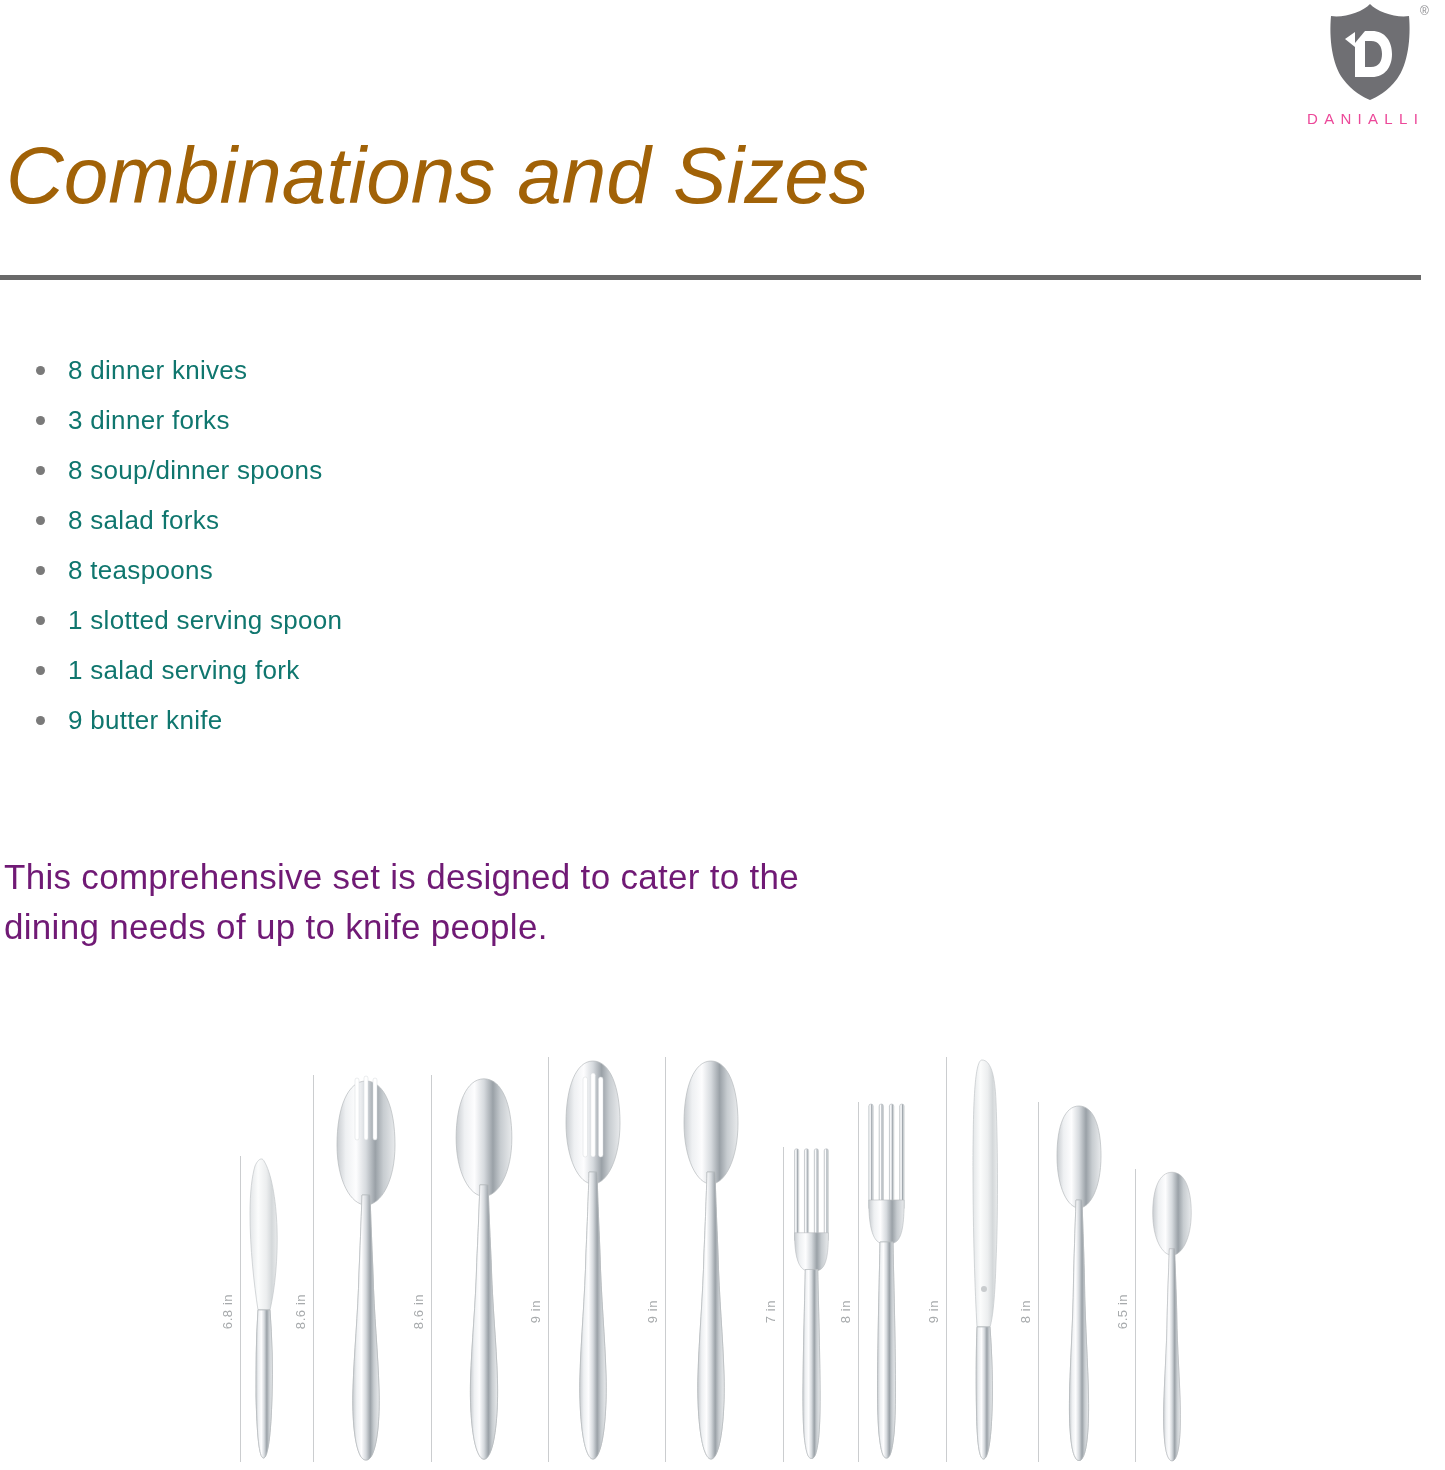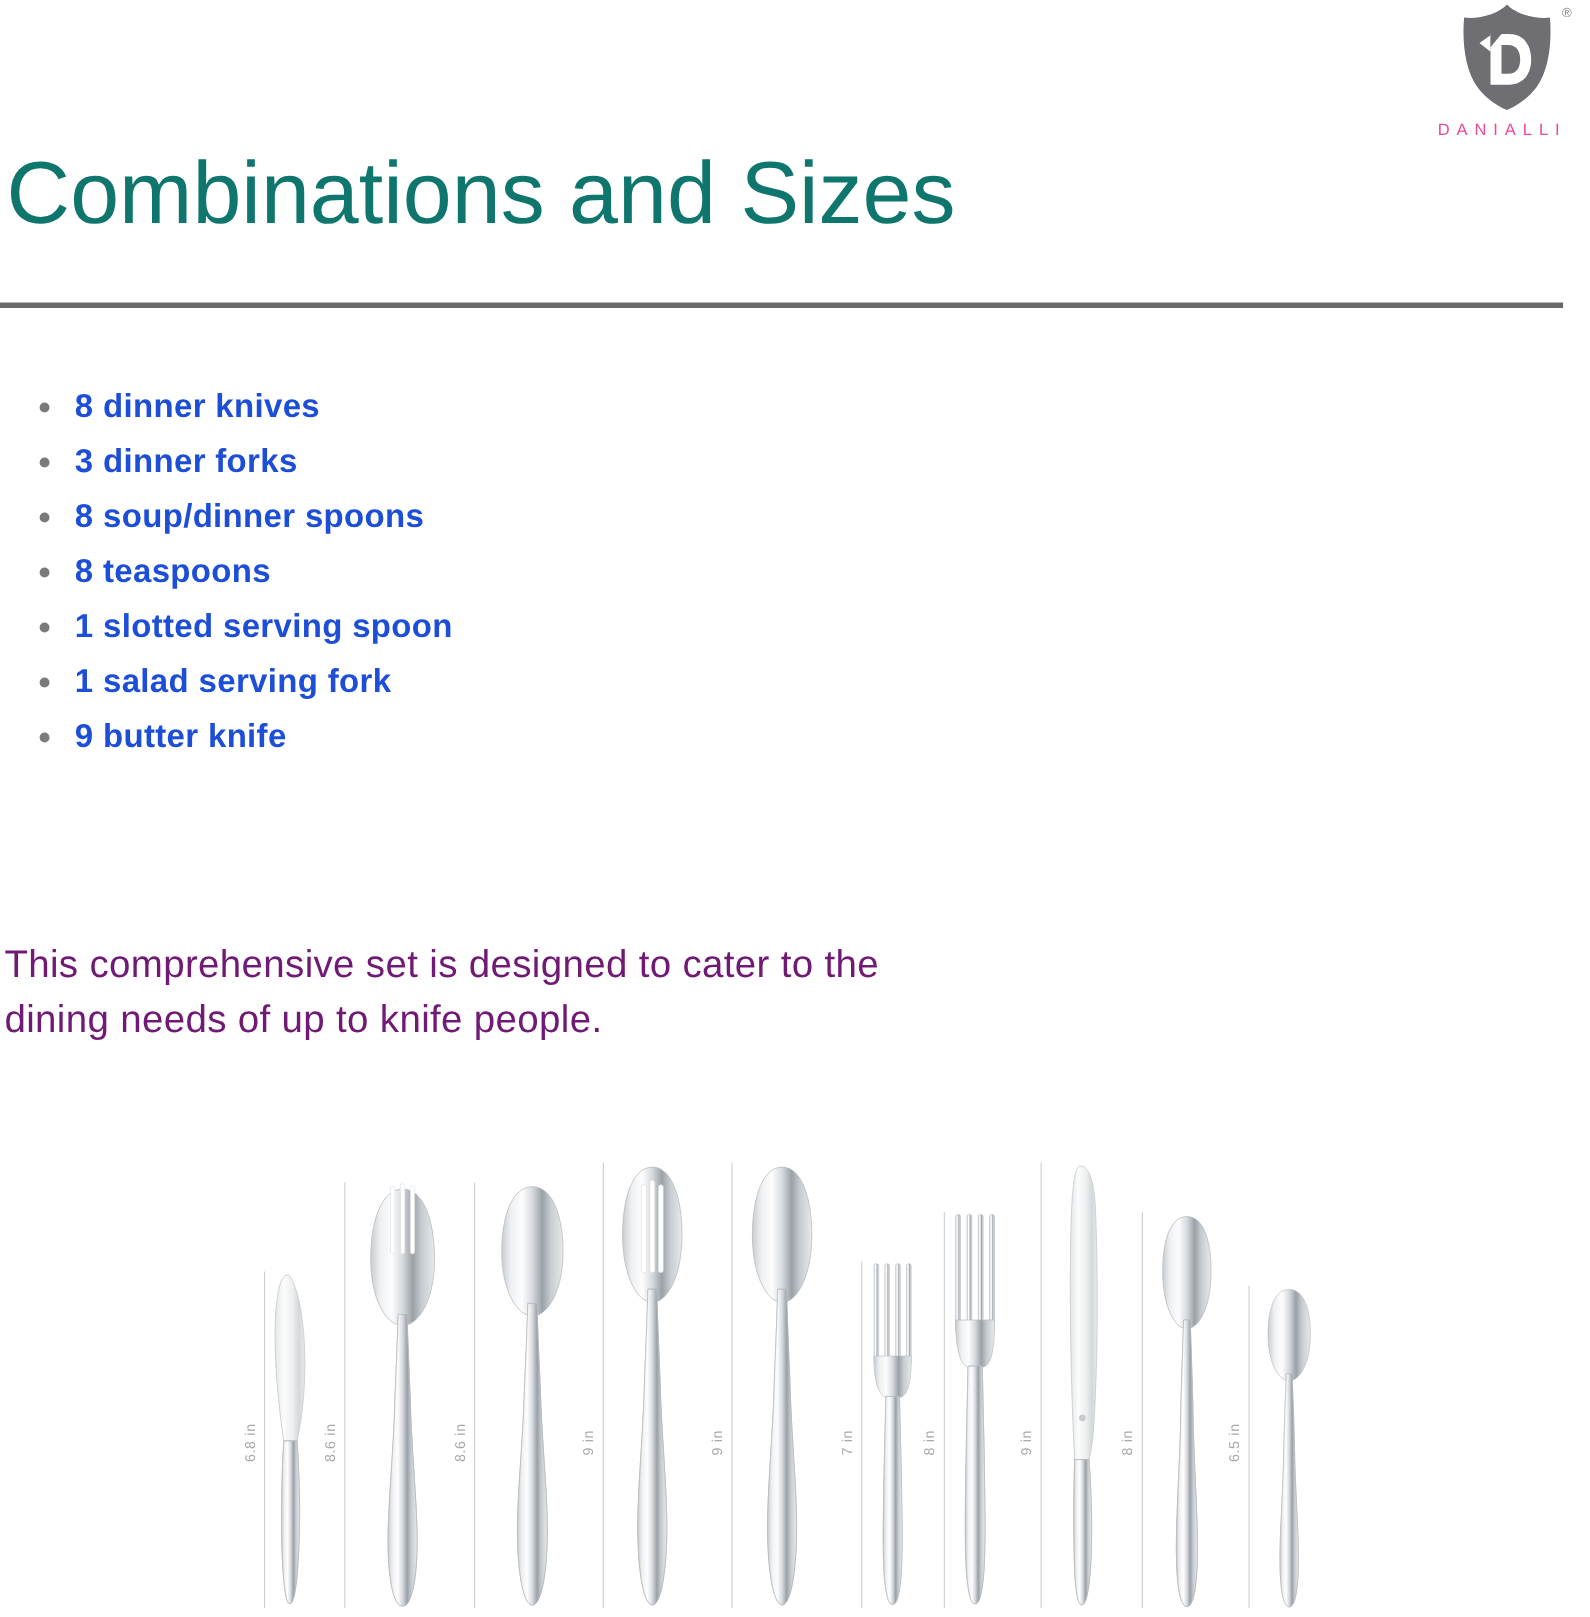--- a/index.html
+++ b/index.html
@@ -16,28 +16,28 @@
   .logo-reg { position:absolute; left:1420px; top:4px; font-size:12px; color:#8b8b8f; }
   .logo-word {
     position:absolute; left:1307px; top:110px;
     font-size:15px; font-weight:500; letter-spacing:6.3px;
     color:#ec4899; white-space:nowrap;
   }
   
   .page-title {
     position:absolute; left:6px; top:136px;
     font-size:80px; font-weight:300; line-height:1;
-    color:#0f766e; letter-spacing:0px; white-space:nowrap;
+    color:#a16207; letter-spacing:0px; white-space:nowrap;font-style:italic;
   }
   .divider { position:absolute; left:0; top:275px; width:1421px; height:5px; background:#696969; }
   
   .piece-list { position:absolute; left:36px; top:345px; list-style:none; }
   .piece-list li {
     position:relative; height:50px; line-height:50px;
-    font-size:30px; font-weight:700; color:#1d4ed8;
+    font-size:26px; font-weight:400; color:#0f766e;
     letter-spacing:0.3px; padding-left:32px; white-space:nowrap;
   }
   .piece-list li::before {
     content:""; position:absolute; left:0; top:21px;
     width:9px; height:9px; border-radius:50%; background:#7a7a7a;
   }
   
   .description {
     position:absolute; left:4px; top:852px;
     font-size:35px; font-weight:300; line-height:50px;
@@ -145,20 +145,21 @@
   <div class="logo-word">DANIALLI</div>
 </header>
 
 <h1 class="page-title">Combinations and Sizes</h1>
 <div class="divider"></div>
 
 <ul class="piece-list">
   <li>8 dinner knives</li>
   <li>3 dinner forks</li>
   <li>8 soup/dinner spoons</li>
+  <li>8 salad forks</li>
   <li>8 teaspoons</li>
   <li>1 slotted serving spoon</li>
   <li>1 salad serving fork</li>
   <li>9 butter knife</li>
 </ul>
 
 <p class="description">
   <span>This comprehensive set is designed to cater to the</span><br>
   <span>dining needs of up to knife people.</span>
 </p>

